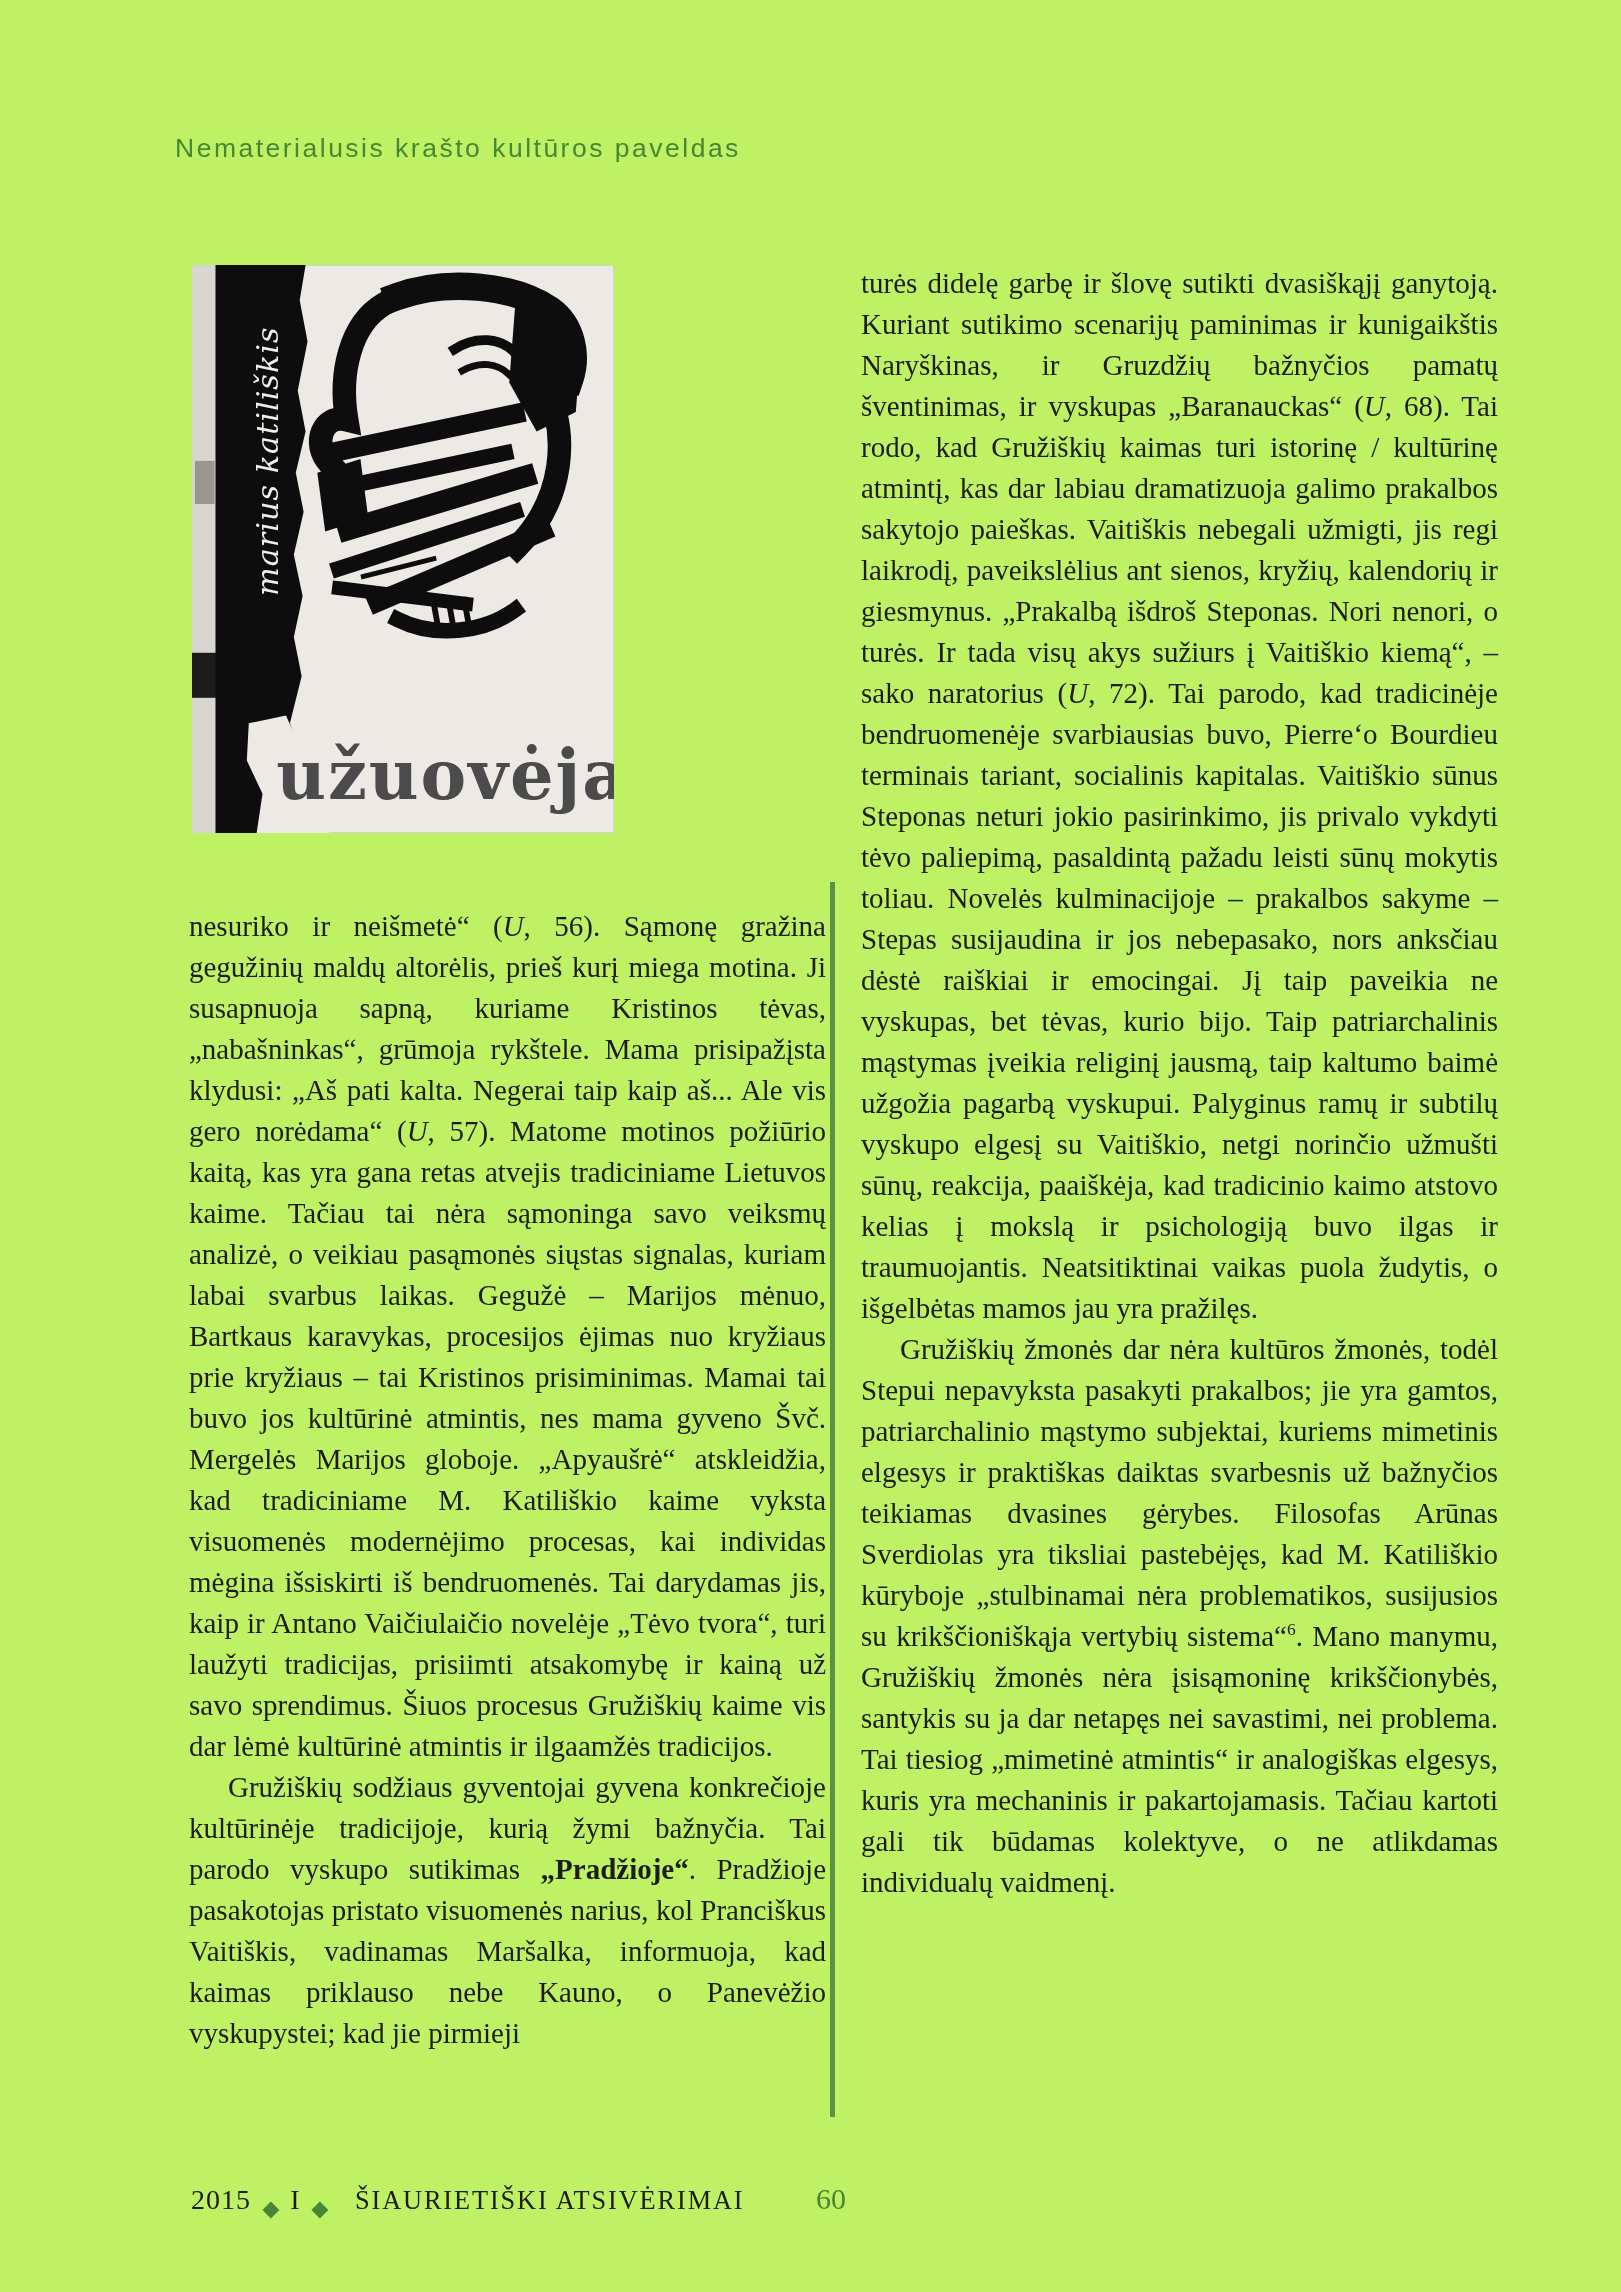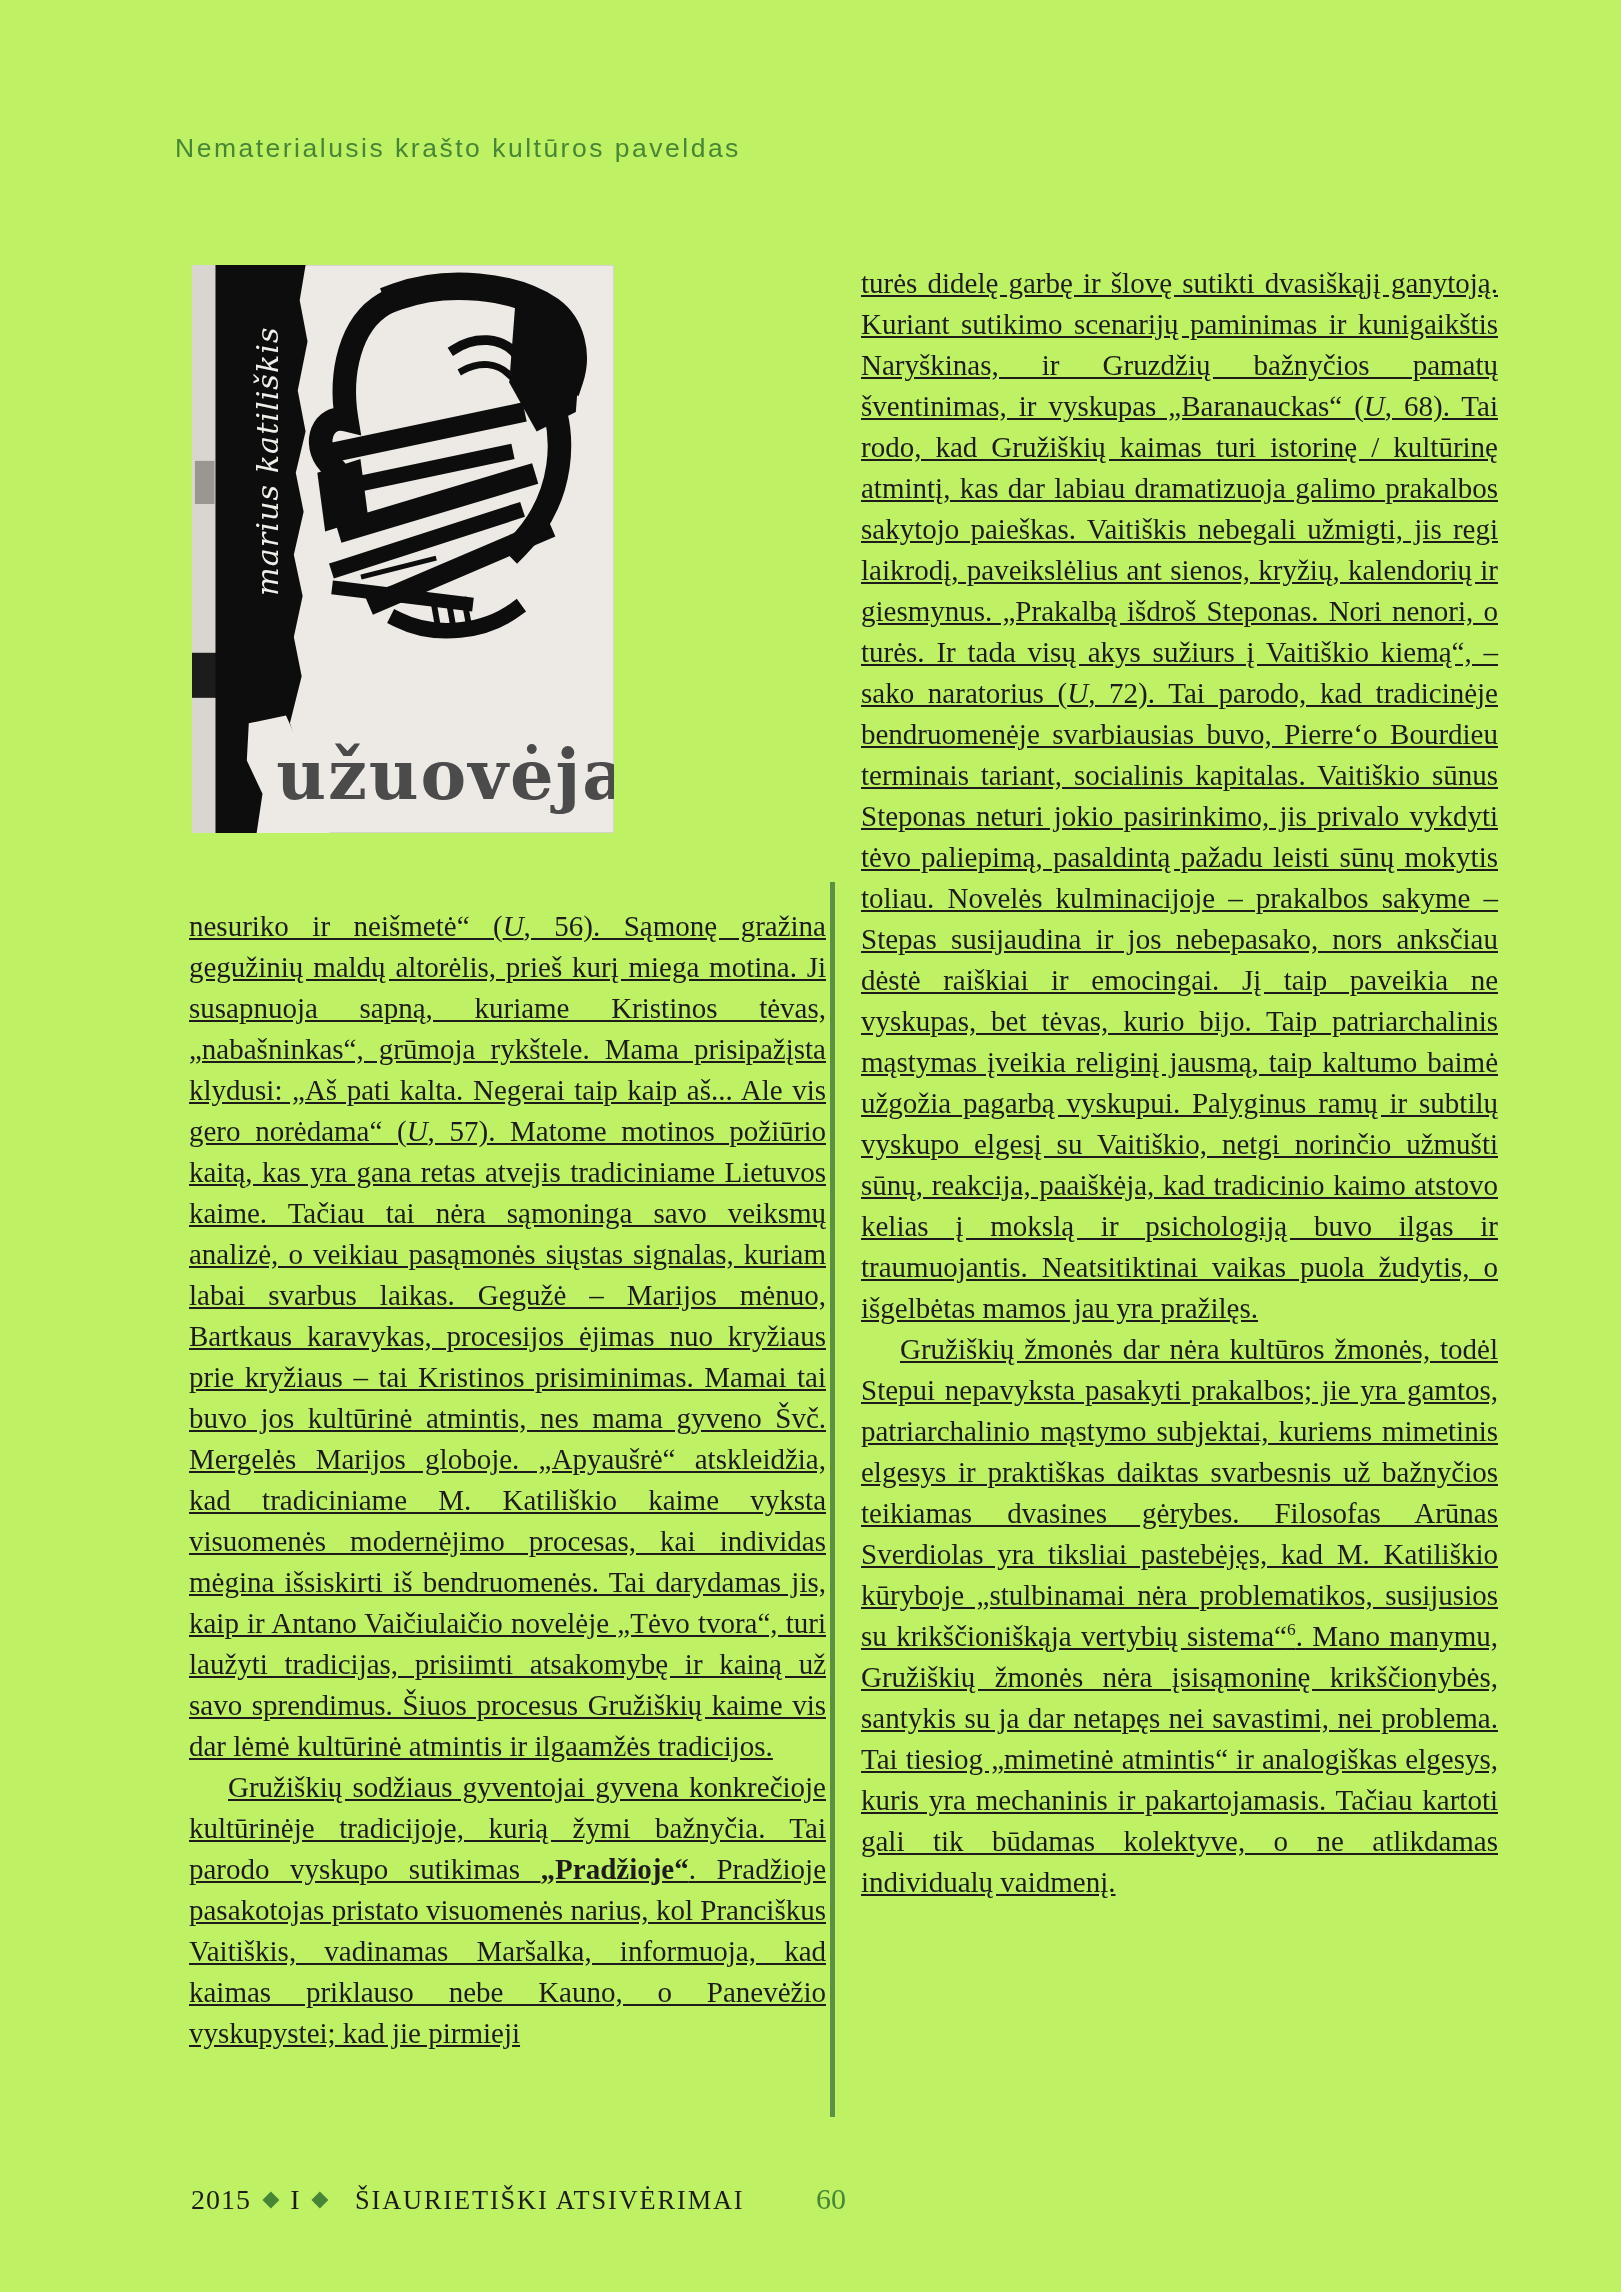--- a/index.html
+++ b/index.html
@@ -27,32 +27,32 @@
     position:absolute;left:192px;top:265px;width:422px;height:568px;
   }
   .col{
     position:absolute;width:637px;
     font-size:29px;line-height:41px;
     text-align:justify;
     hyphens:auto;
   }
   .col-left{left:189px;top:878px;margin-top:28px;}
   .col-right{left:861px;top:263px;}
-  p.para{margin:0;padding:0;text-decoration:underline;}
+  p.para{margin:0;padding:0;}
   p.para.indent{text-indent:39px;}
   p.para strong{font-weight:bold;}
   p.para em{font-style:italic;}
   p.para sup{font-size:0.6em;vertical-align:super;line-height:0;}
   .divider{
     position:absolute;left:830px;top:882px;width:4.9px;height:1235px;
     background:var(--divider);
   }
   .footer-line{
     position:absolute;left:191px;top:2184px;
-    display:flex;align-items:center;
+    display:flex;align-items:flex-end;
     font-size:28px;color:var(--ink);
     white-space:nowrap;
   }
   .footer-year{letter-spacing:1px;}
   .diamond{
     width:11.8px;height:11.8px;background:var(--green);
     transform:rotate(45deg);
     display:inline-block;
     margin:0 13.7px;
   }

